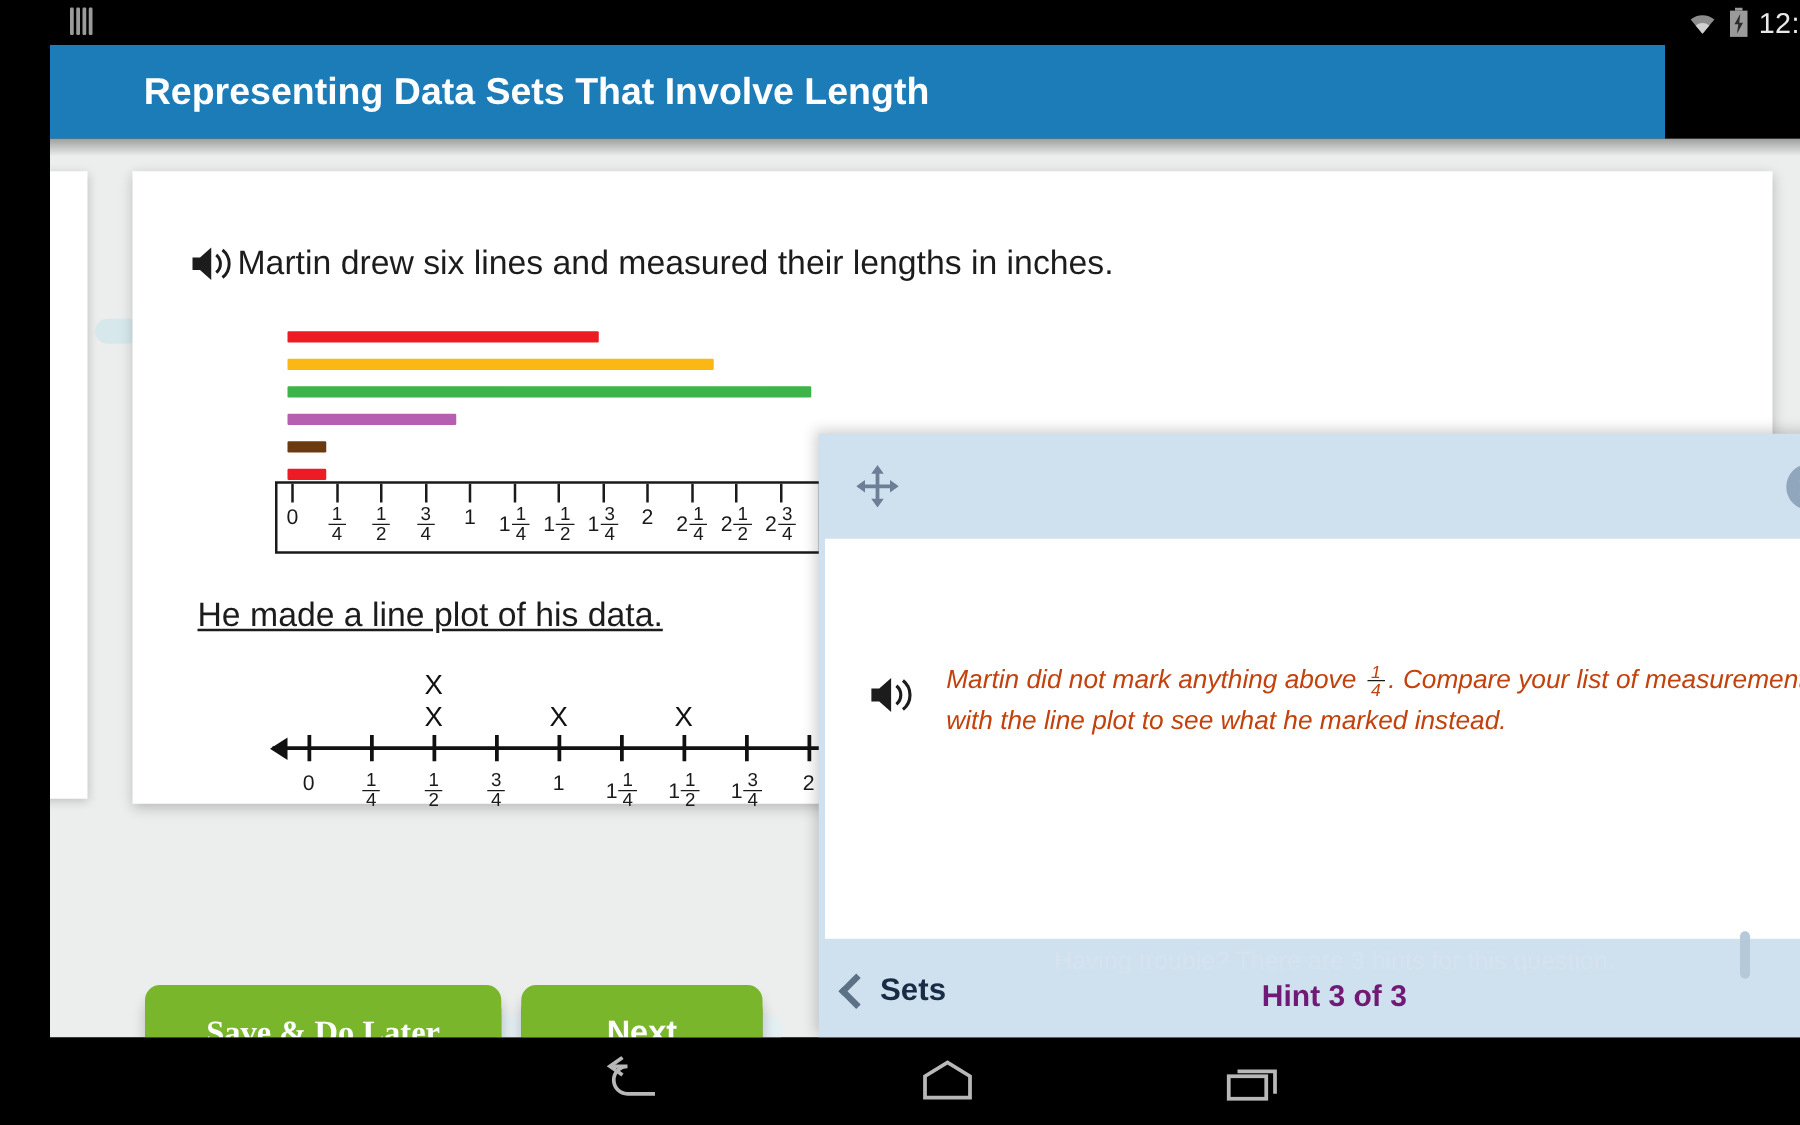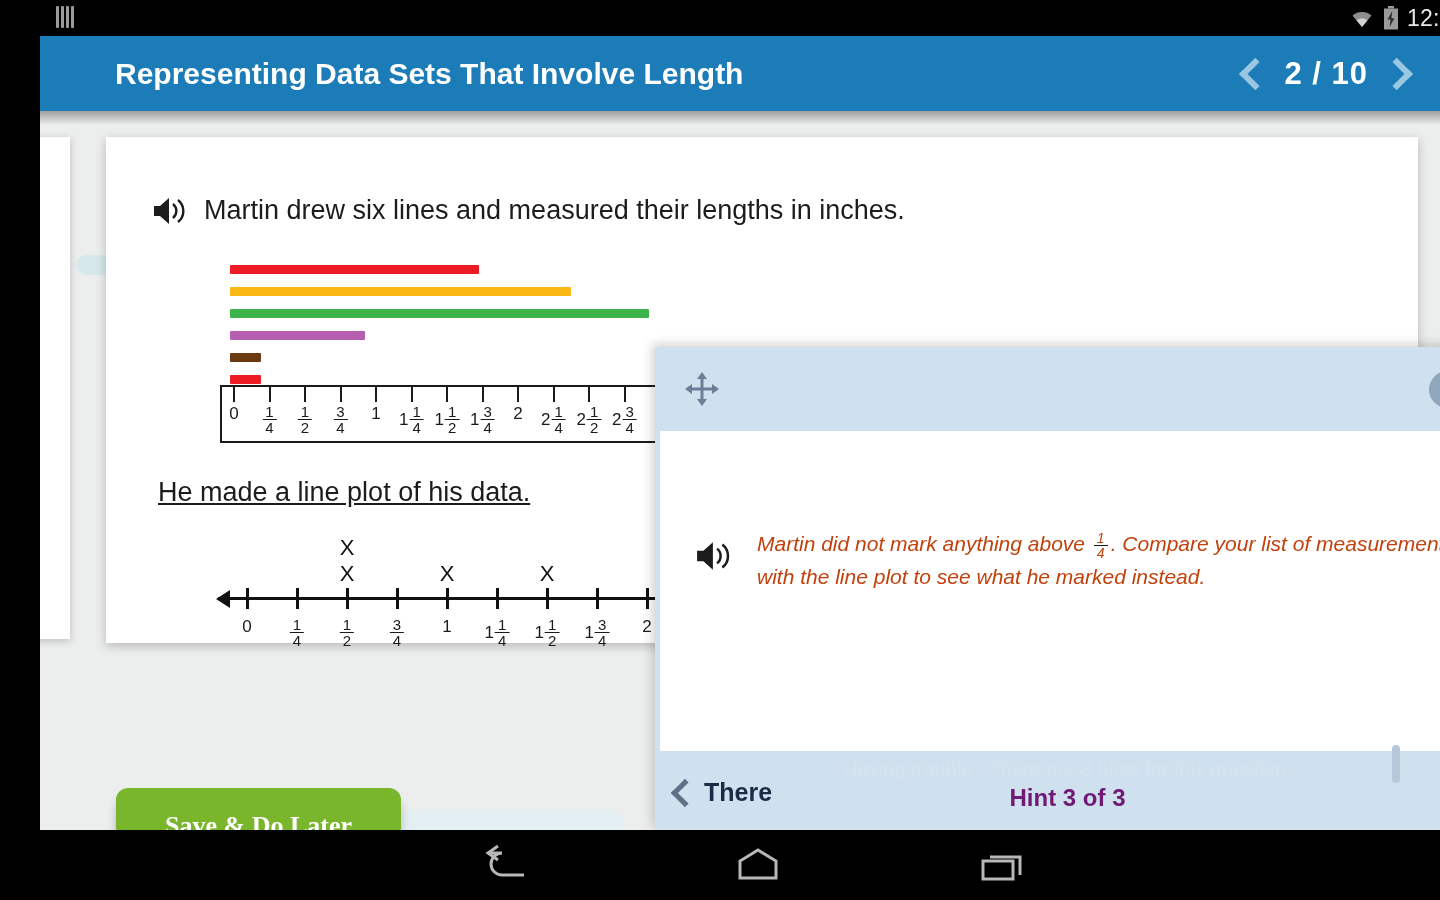--- a/index.html
+++ b/index.html
@@ -19,21 +19,21 @@
   .sb-left { position: absolute; left: 16px; top: 6px; display: flex; gap: 2px; }
   .sb-bar { width: 3px; height: 22px; background: #9a9a9a; border-radius: 1px; }
   .sb-right {
     position: absolute; right: 14px; top: 0; height: 36px;
     display: flex; align-items: center; gap: 8px;
   }
   .sb-time { font-size: 23px; color: #e9e9e9; letter-spacing: 0.3px; }
 
   
   .header {
-    position: absolute; left: 0; top: 36px; width: 1400px; height: 75px;
+    position: absolute; left: 0; top: 36px; width: 1292px; height: 75px;
     background: #1c7cb8;
   }
   .header-shadow {
     position: absolute; left: 0; top: 111px; width: 1440px; height: 14px;
     background: linear-gradient(to bottom, rgba(0,0,0,0.33), rgba(0,0,0,0));
     z-index: 6; pointer-events: none;
   }
   .header-title {
     position: absolute; left: 75px; top: 50%; transform: translateY(-50%);
     color: #ffffff; font-size: 30px; font-weight: bold; white-space: nowrap;
@@ -67,21 +67,21 @@
   .card-main {
     position: absolute; left: 66px; top: 26px; width: 1312px; height: 506px;
     background: #ffffff; box-shadow: 0 3px 10px rgba(0,0,0,0.22);
   }
   .pill-bottom {
     position: absolute; left: 356px; top: 700px; width: 230px; height: 26px;
     background: #e4eff4; border-radius: 13px;
   }
 
   
-  .q-row { position: absolute; left: 112px; top: 180px; display: flex; align-items: center; gap: 14px; }
+  .q-row { position: absolute; left: 112px; top: 180px; display: flex; align-items: center; }
   .q-text { font-size: 27px; color: #1c1c1c; white-space: nowrap; }
 
   
   .lines { position: absolute; left: 190px; top: 250px; }
   .mline { height: 9px; border-radius: 1px; margin-bottom: 13px; }
 
   
   .ruler {
     position: absolute; left: 180px; top: 370px; width: 437px; height: 58px;
     border: 2px solid #1a1a1a; background: #fff;
@@ -208,25 +208,20 @@
         <rect x="5" y="0" width="6" height="2.5" fill="#9a9a9a"></rect>
         <rect x="1" y="2.5" width="14" height="21" fill="#9a9a9a"></rect>
         <path d="M9.2 5 L4.6 13.4 H7.6 L6.6 21 L11.4 12.2 H8.4 Z" fill="#2b2b2b"></path>
       </svg>
       <span class="sb-time">12:20</span>
     </div>
   </div>
 
   <div class="header">
     <div class="header-title">Representing Data Sets That Involve Length</div>
-    <div class="pager">
-      <div class="chev left"></div>
-      <div class="pager-count">2 / 10</div>
-      <div class="chev right"></div>
-    </div>
   </div>
   <div class="header-shadow"></div>
 
   <div class="body-area">
 
     <div class="card-back"></div>
     <div class="pill-left"></div>
     <div class="pill-bottom"></div>
 
     <div class="card-main">
@@ -401,20 +396,21 @@
           </div>
           <div class="plot-tick" style="left: 428px;"></div>
           <div class="plot-lbl" style="left: 429px;">
             <span>2</span>
           </div>
         </div>
 
     </div>
 
     <button class="btn btn-save">Save &amp; Do Later</button>
+    <button class="btn btn-next">Next</button>
 
     <div class="hint" style="top:236px;">
 
       <div class="hint-titlebar">
         <svg class="move-icon" viewBox="0 0 34 34">
           <path d="M17 0 L22 7 H18.5 V15.5 H27 V12 L34 17 L27 22 V18.5 H18.5 V27 H22 L17 34 L12 27 H15.5 V18.5 H7 V22 L0 17 L7 12 V15.5 H15.5 V7 H12 Z" fill="#6d7f96"></path>
         </svg>
         <div class="close-btn"></div>
       </div>
 
@@ -433,21 +429,21 @@
             </span><span>. Compare your list of measurements with the line plot to see what he marked instead.</span>
           </div>
         </div>
       </div>
 
       <div class="hint-footer">
         <div class="trouble">Having trouble? There are 3 hints for this question.</div>
         <div class="hint-counter">Hint 3 of 3</div>
         <div class="prev-btn">
           <span class="prev-chev"></span>
-          <span class="prev-label">There</span>
+          <span class="prev-label">Sets</span>
         </div>
       </div>
       <div class="hint-scroll"></div>
     </div>
 
   </div>
 
   <div class="navbar">
     <svg class="nav-ico nav-back" width="56" height="40" viewBox="0 0 56 40">
       <path d="M44 30 H22 A11 11 0 0 1 22 8 H10" stroke="#b8b8b8" stroke-width="3" fill="none"></path>

